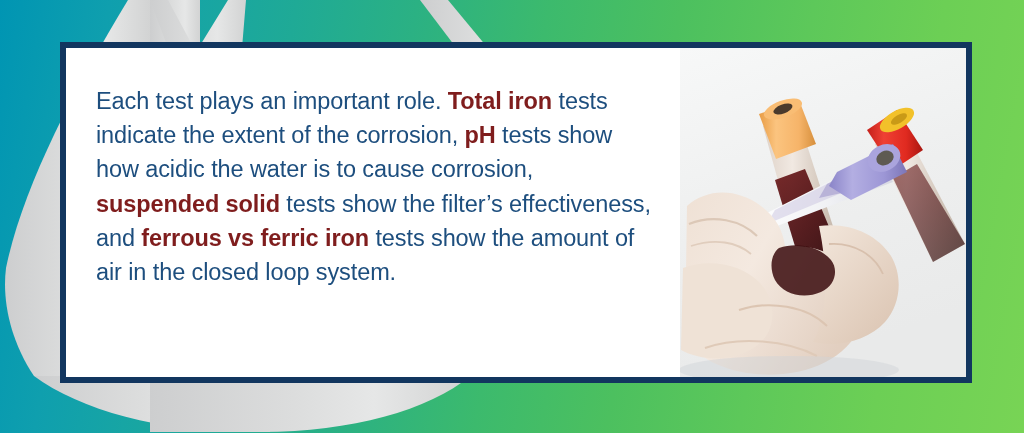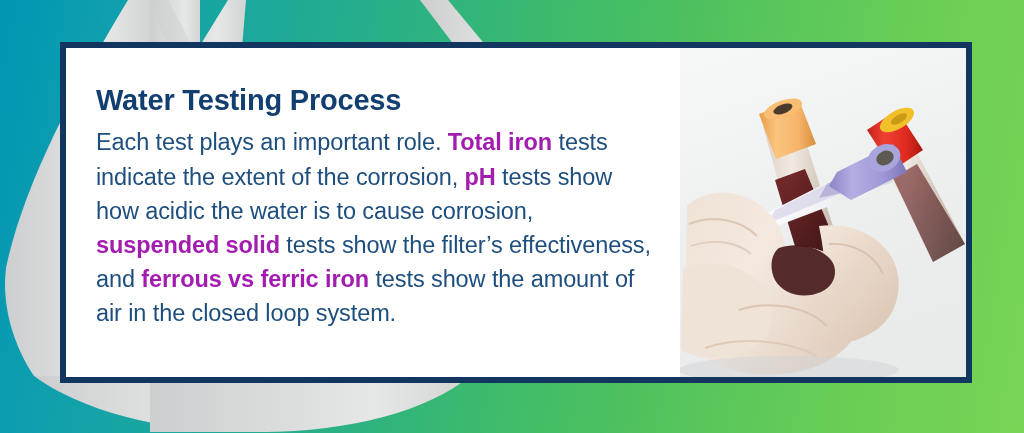--- a/index.html
+++ b/index.html
@@ -75,21 +75,21 @@
 
   .card-body {
     margin: 0;
     font-size: 23.5px;
     line-height: 1.455;
     color: #1d4e7e;
     letter-spacing: -0.1px;
   }
 
   .hl {
-    color: #a21caf;
+    color: #7f1d1d;
     font-weight: bold;
   }
 
   
   .card-photo {
     position: relative;
     flex: 1 1 auto;
     background: #f2f3f3;
     overflow: hidden;
   }
@@ -126,21 +126,20 @@
 
         <path d="M420 0 L 448 0 L 546 118 L 520 132 Z"></path>
         <path d="M470 376 C 470 376 472 300 476 250 L 520 132 L 546 118 L 560 160 C 540 250 506 330 470 376 Z"></path>
       </g>
     </svg>
   </div>
 
   <div class="card">
 
     <div class="card-text">
-      <h1 class="card-title">Water Testing Process</h1>
       <p class="card-body"><span>Each test plays an important role. </span><span class="hl">Total iron</span><span> tests indicate the extent of the corrosion, </span><span class="hl">pH</span><span> tests show how acidic the water is to cause corrosion, </span><span class="hl">suspended solid</span><span> tests show the filter’s effectiveness, and </span><span class="hl">ferrous vs ferric iron</span><span> tests show the amount of air in the closed loop system.</span></p>
     </div>
 
     <div class="card-photo">
       <svg viewBox="0 0 288 329" preserveAspectRatio="xMidYMid slice" xmlns="http://www.w3.org/2000/svg" aria-hidden="true">
         <defs>
           <linearGradient id="bgPhoto" x1="0" y1="0" x2="0.3" y2="1">
             <stop offset="0%" stop-color="#f7f8f8"></stop>
             <stop offset="55%" stop-color="#eeefef"></stop>
             <stop offset="100%" stop-color="#e9eaea"></stop>

